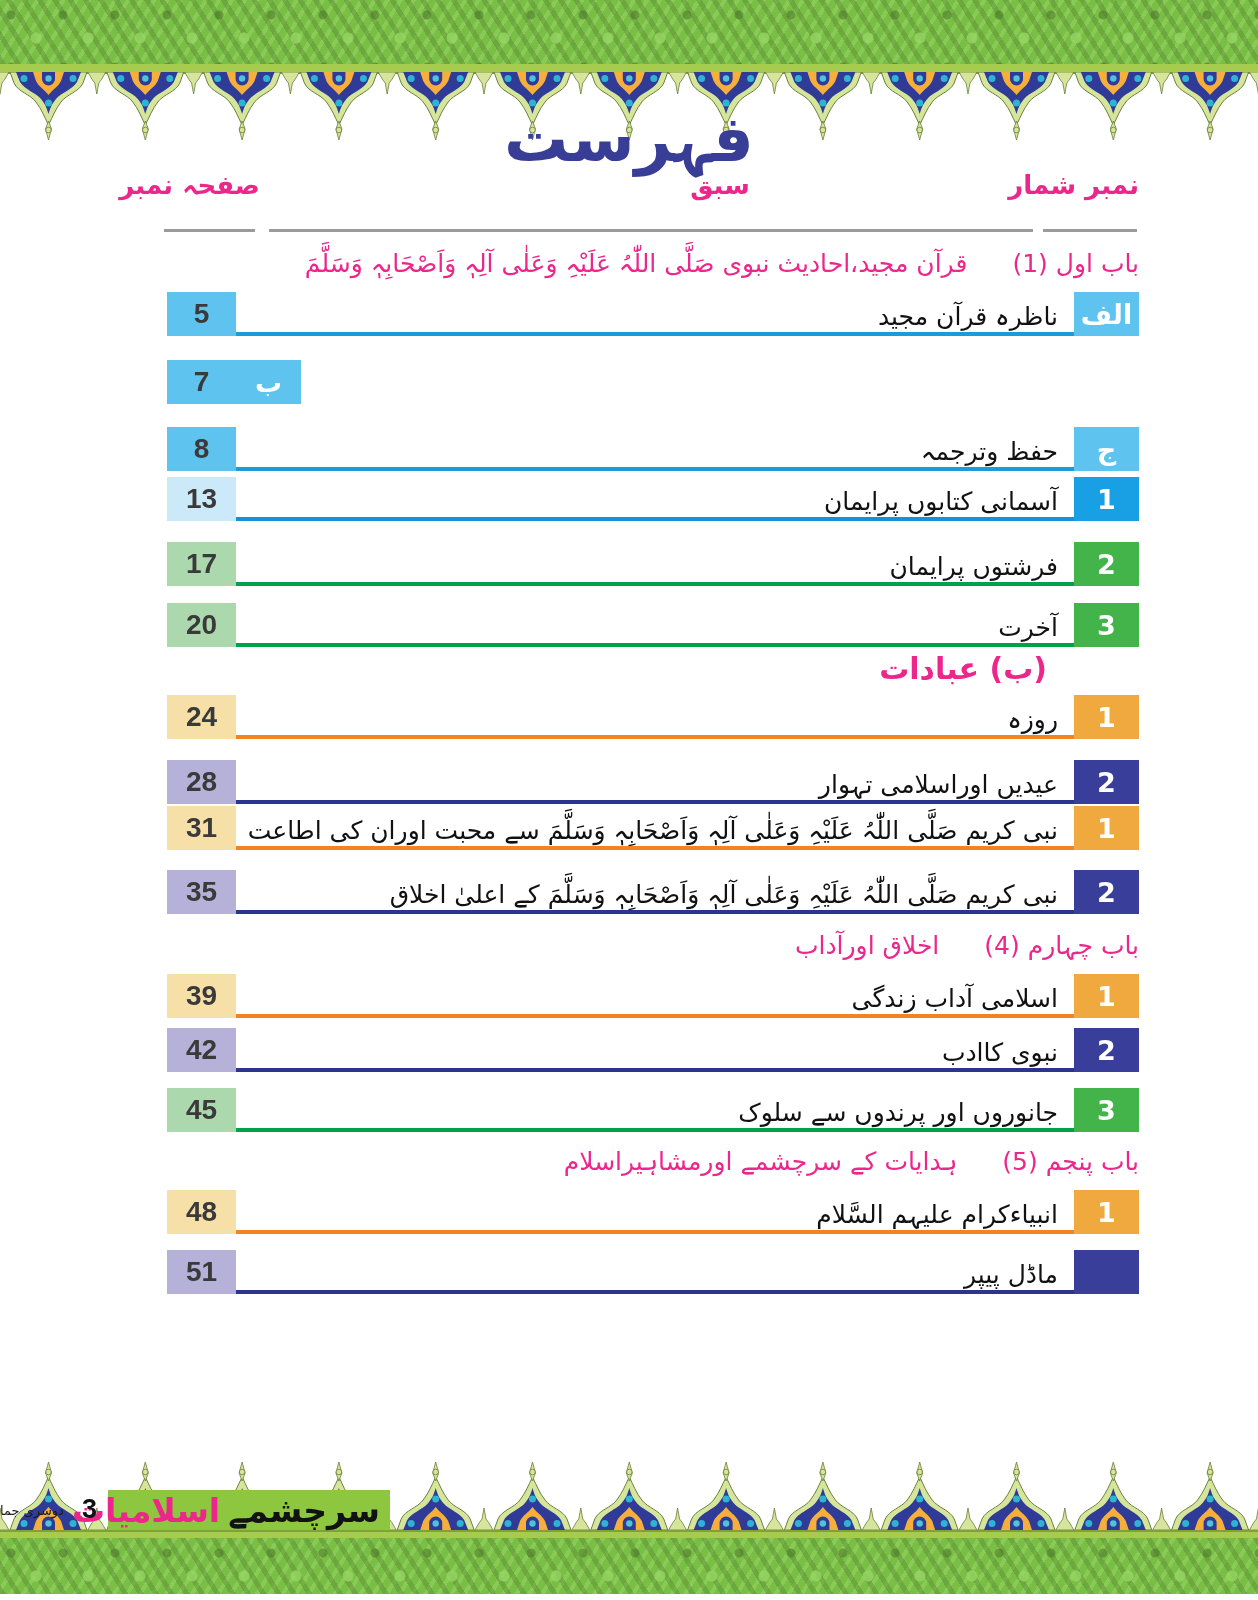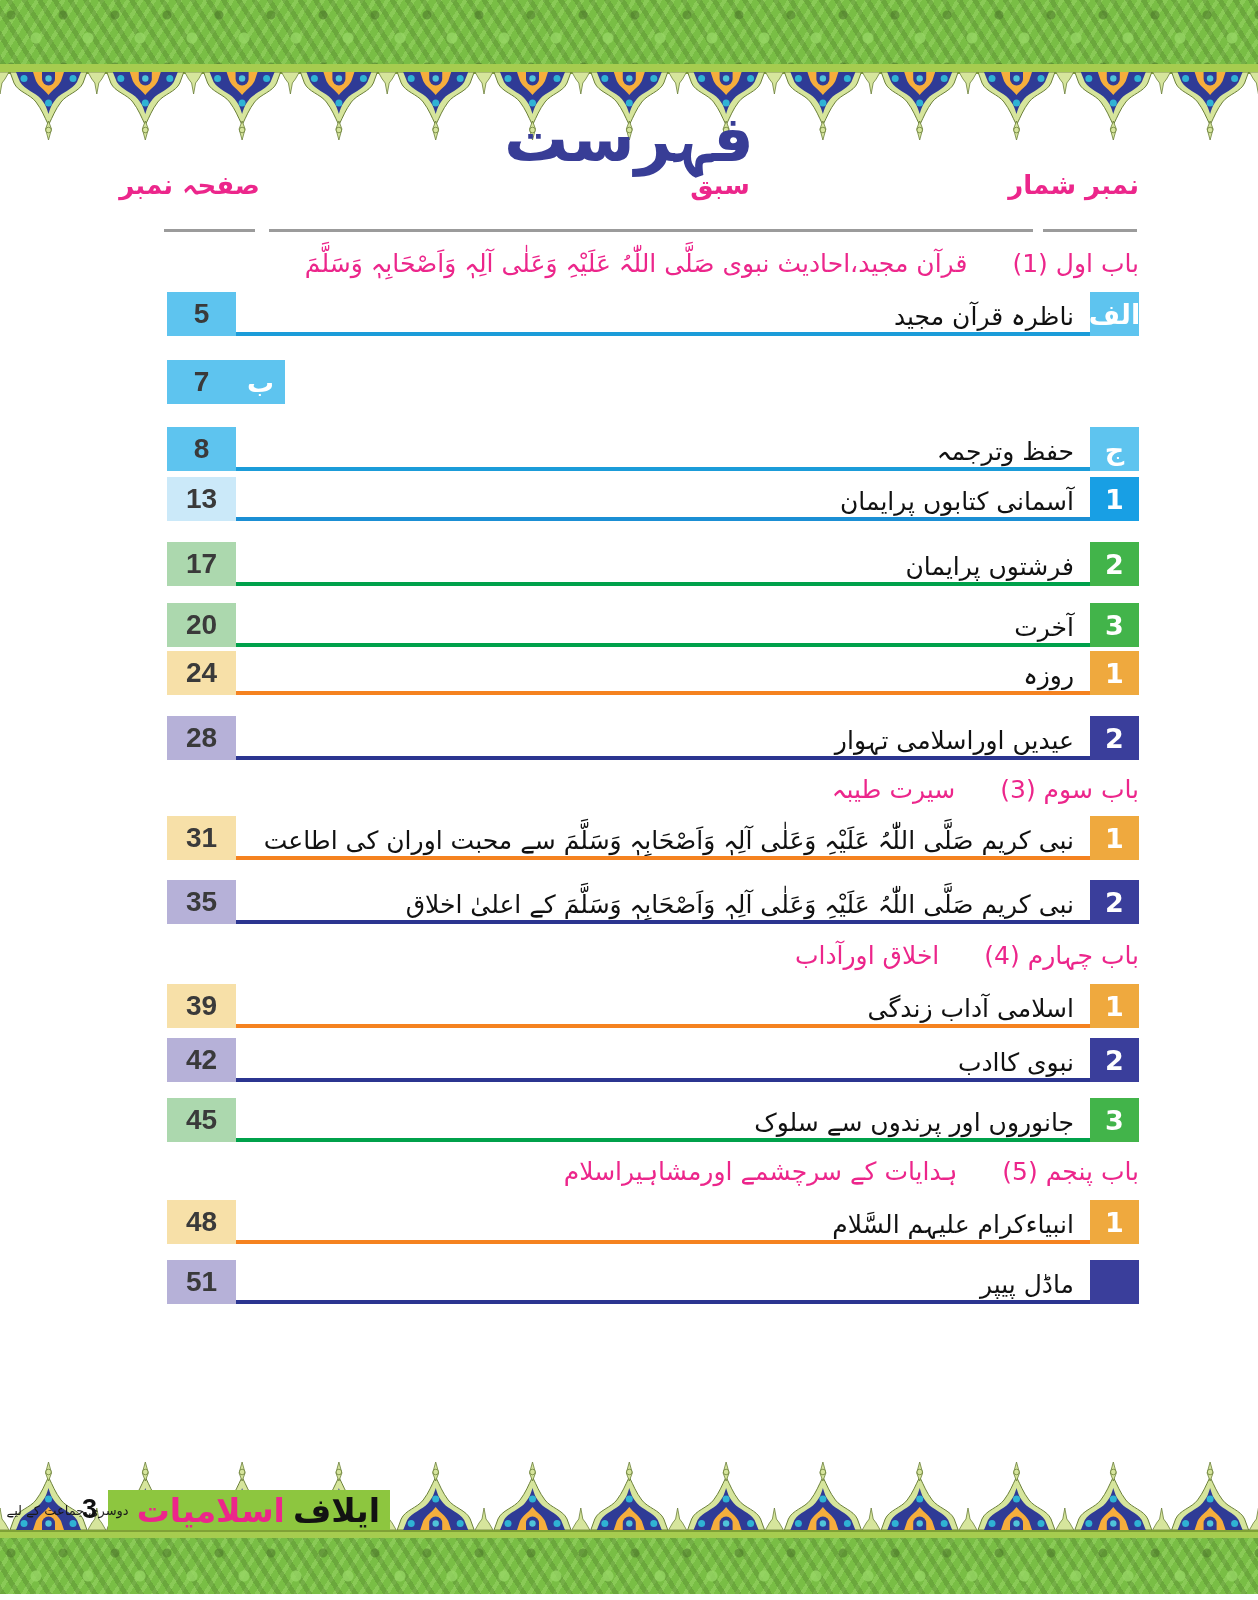--- a/index.html
+++ b/index.html
@@ -60,21 +60,21 @@
     font-family:"Liberation Sans","DejaVu Sans",sans-serif;
     font-size:28px;font-weight:bold;color:#3A3A3A;
   }
   .mid{flex:1;position:relative;}
   .lesson{
     position:absolute;right:16px;bottom:5px;direction:rtl;
     font-size:25px;color:#111;white-space:nowrap;
   }
   .rule{position:absolute;left:0;right:0;bottom:0;height:4px;background:var(--line);}
   .badge{
-    width:49px;background:var(--badge);color:#fff;
+    width:65px;background:var(--badge);color:#fff;
     display:flex;align-items:center;justify-content:center;
     font-size:27px;font-weight:bold;direction:rtl;
   }
   .tone-sky   {--badge:#5EC4EF;--box:#5EC4EF;--line:#1B9CD9;}
   .tone-blue  {--badge:#189FE4;--box:#CBE9F9;--line:#1B8FD4;}
   .tone-green {--badge:#42B44A;--box:#ACD8AE;--line:#00A14B;}
   .tone-orange{--badge:#EFA93E;--box:#F7E0A8;--line:#F58220;}
   .tone-indigo{--badge:#3A3E9B;--box:#B6B1D8;--line:#2B3590;}
   
   .footer-brand{
@@ -184,40 +184,38 @@
     </div>
     <div class="row tone-green" style="margin-top:17px">
       <div class="pagebox">20</div>
       <div class="mid">
         <div class="lesson">آخرت</div>
         <div class="rule"></div>
       </div>
       <div class="badge">3</div>
     </div>
 
+    <div class="sub-head">(ب) عبادات</div>
     <div class="row tone-orange" style="margin-top:4px">
       <div class="pagebox">24</div>
       <div class="mid">
         <div class="lesson">روزہ</div>
         <div class="rule"></div>
       </div>
       <div class="badge">1</div>
     </div>
     <div class="row tone-indigo" style="margin-top:21px">
       <div class="pagebox">28</div>
       <div class="mid">
         <div class="lesson">عیدیں اوراسلامی تہوار</div>
         <div class="rule"></div>
       </div>
       <div class="badge">2</div>
     </div>
 
-    <div class="bab-head" style="margin-top:6px">
-      <span class="bab-label">باب سوم (3)</span><span class="bab-title">سیرت طیبہ</span>
-    </div>
     <div class="row tone-orange" style="margin-top:2px">
       <div class="pagebox">31</div>
       <div class="mid">
         <div class="lesson">نبی کریم صَلَّی اللّٰہُ عَلَیْہِ وَعَلٰی آلِہٖ وَاَصْحَابِہٖ وَسَلَّمَ سے محبت اوران کی اطاعت</div>
         <div class="rule"></div>
       </div>
       <div class="badge">1</div>
     </div>
     <div class="row tone-indigo" style="margin-top:20px">
       <div class="pagebox">35</div>
@@ -294,18 +292,18 @@
       <use href="#pend" transform="translate(1064.8,0)"></use>
       <use href="#pend" transform="translate(1161.6,0)"></use>
       <use href="#pend" transform="translate(1258.4,0)"></use>
     </svg>
   </div>
   <div class="strip strip-bottom"></div>
   <div class="band band-bottom"></div>
 
   <div class="footer-pagenum">3</div>
   <div class="footer-brand">
-    <span class="brand-name">ایلاف</span>
+    <span class="brand-name">سرچشمے</span>
     <span class="brand-subject">اسلامیات</span>
     <span class="brand-tagline">دوسری جماعت کے لیے</span>
   </div>
 
 </div>
 
 </body></html>

